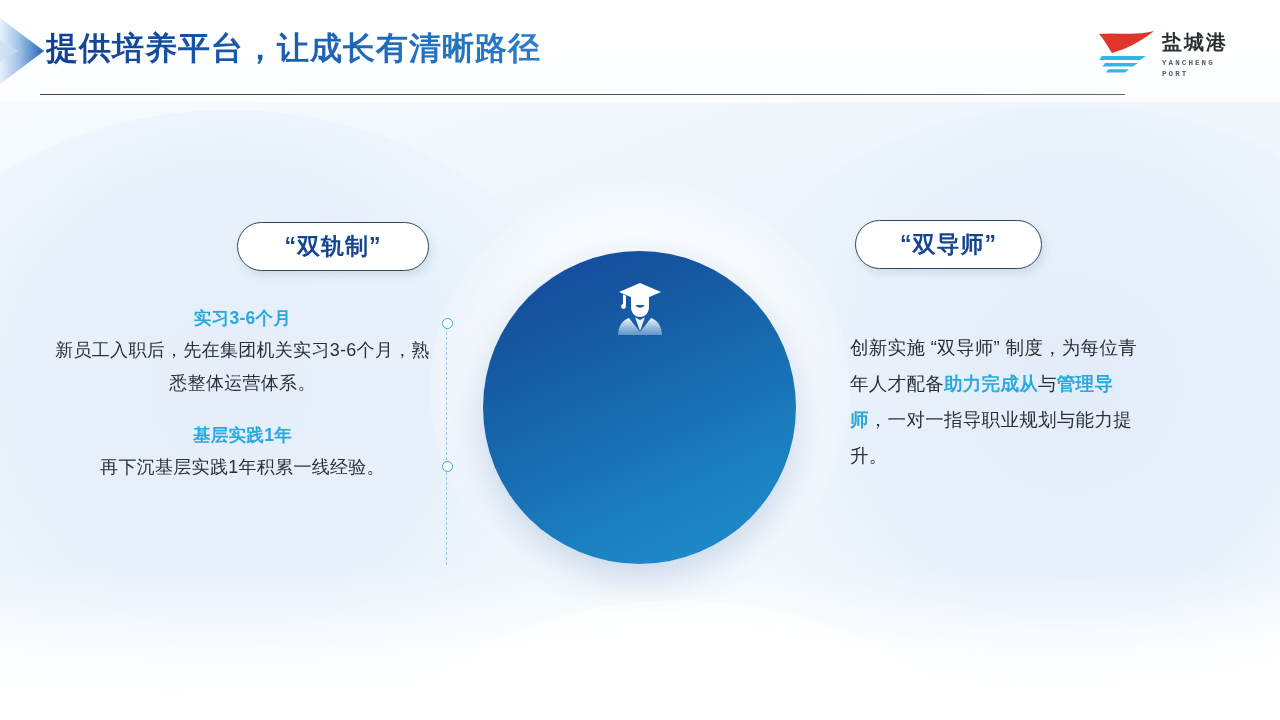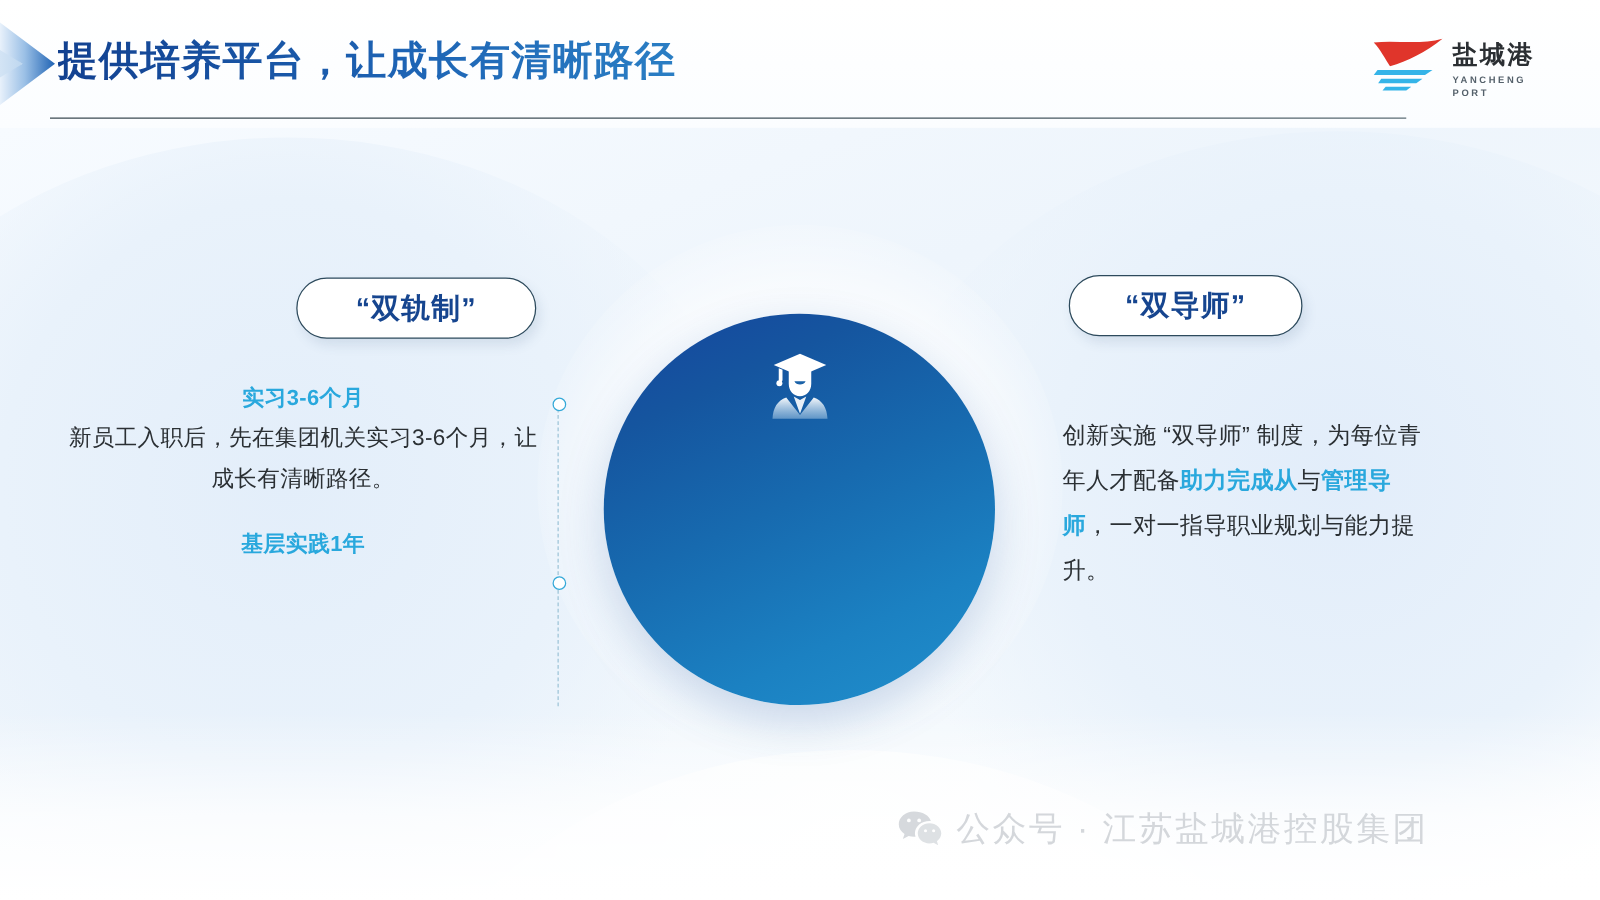--- a/index.html
+++ b/index.html
@@ -34,21 +34,21 @@
     position:absolute;left:0;bottom:0;width:1280px;height:150px;
     background:linear-gradient(180deg,rgba(255,255,255,0) 0%,rgba(255,255,255,.75) 55%,#ffffff 100%);
   }
   .bottom-arc{
     position:absolute;left:300px;bottom:-520px;width:760px;height:640px;border-radius:50%;
     background:radial-gradient(circle at 50% 20%, rgba(255,255,255,.9) 0%, rgba(255,255,255,0) 70%);
   }
 
   
   .header{position:absolute;left:0;top:0;width:1280px;height:102px;
-    background:linear-gradient(180deg,#ffffff 0%,#fbfdff 100%);}
+    background:linear-gradient(180deg,#ffffff 0%,#fbfdff 100%);font-family:Liberation Mono, monospace;}
   .header-arrow{
     position:absolute;left:-30px;top:12px;width:90px;height:78px;
   }
   .header-title{
     position:absolute;left:46px;top:27px;
     font-size:32px;font-weight:700;letter-spacing:1px;
     color:#154d9e;
     background:linear-gradient(90deg,#12408f 0%,#1d63b4 55%,#2a7ec4 100%);
     -webkit-background-clip:text;background-clip:text;
     -webkit-text-fill-color:transparent;color:transparent;
@@ -203,37 +203,25 @@
     </div>
   </div>
 
   <div class="dash-line"></div>
   <div class="dot dot-1"></div>
   <div class="dot dot-2"></div>
 
   <div class="left-col">
     <div>
       <div class="step-head">实习3-6个月</div>
-      <div class="step-body">新员工入职后，先在集团机关实习3-6个月，让成长有清晰路径。</div>
+      <div class="step-body">新员工入职后，先在集团机关实习3-6个月，熟悉整体运营体系。</div>
     </div>
     <div class="step-gap"></div>
     <div>
       <div class="step-head">基层实践1年</div>
+      <div class="step-body">再下沉基层实践1年积累一线经验。</div>
     </div>
   </div>
 
   <div class="right-col"><span>创新实施 “双导师” 制度，为每位青年人才配备</span><b>助力完成从</b><span>与</span><b>管理导师</b><span>，一对一指导职业规划与能力提升。</span></div>
 
-  <div class="watermark">
-    <div class="wm-icon">
-      <svg viewBox="0 0 36 30" width="36" height="30">
-        <path d="M13.2 1.2 C6.4 1.2 1 5.8 1 11.4 C1 14.6 2.8 17.4 5.6 19.2 L4.3 23.1 L8.9 20.8 C10.3 21.2 11.7 21.4 13.2 21.4 C13.6 21.4 14 21.4 14.4 21.35 C14.1 20.5 13.95 19.6 13.95 18.65 C13.95 13.1 19.2 8.7 25.6 8.7 C25.95 8.7 26.3 8.72 26.65 8.75 C25.55 4.4 19.95 1.2 13.2 1.2 Z" fill="#cbcfd4"></path>
-        <circle cx="9.1" cy="8.3" r="1.5" fill="#ffffff"></circle>
-        <circle cx="17.3" cy="8.3" r="1.5" fill="#ffffff"></circle>
-        <path d="M35 18.6 C35 14.1 30.8 10.5 25.6 10.5 C20.4 10.5 16.2 14.1 16.2 18.6 C16.2 23.1 20.4 26.7 25.6 26.7 C26.75 26.7 27.85 26.53 28.87 26.22 L32.6 28.1 L31.53 24.9 C33.64 23.45 35 21.2 35 18.6 Z" fill="#d5d9dd"></path>
-        <circle cx="22.4" cy="16.6" r="1.25" fill="#ffffff"></circle>
-        <circle cx="28.9" cy="16.6" r="1.25" fill="#ffffff"></circle>
-      </svg>
-    </div>
-    <div class="wm-text">公众号 · 江苏盐城港控股集团</div>
-  </div>
 
 </div>
 
 </body></html>

